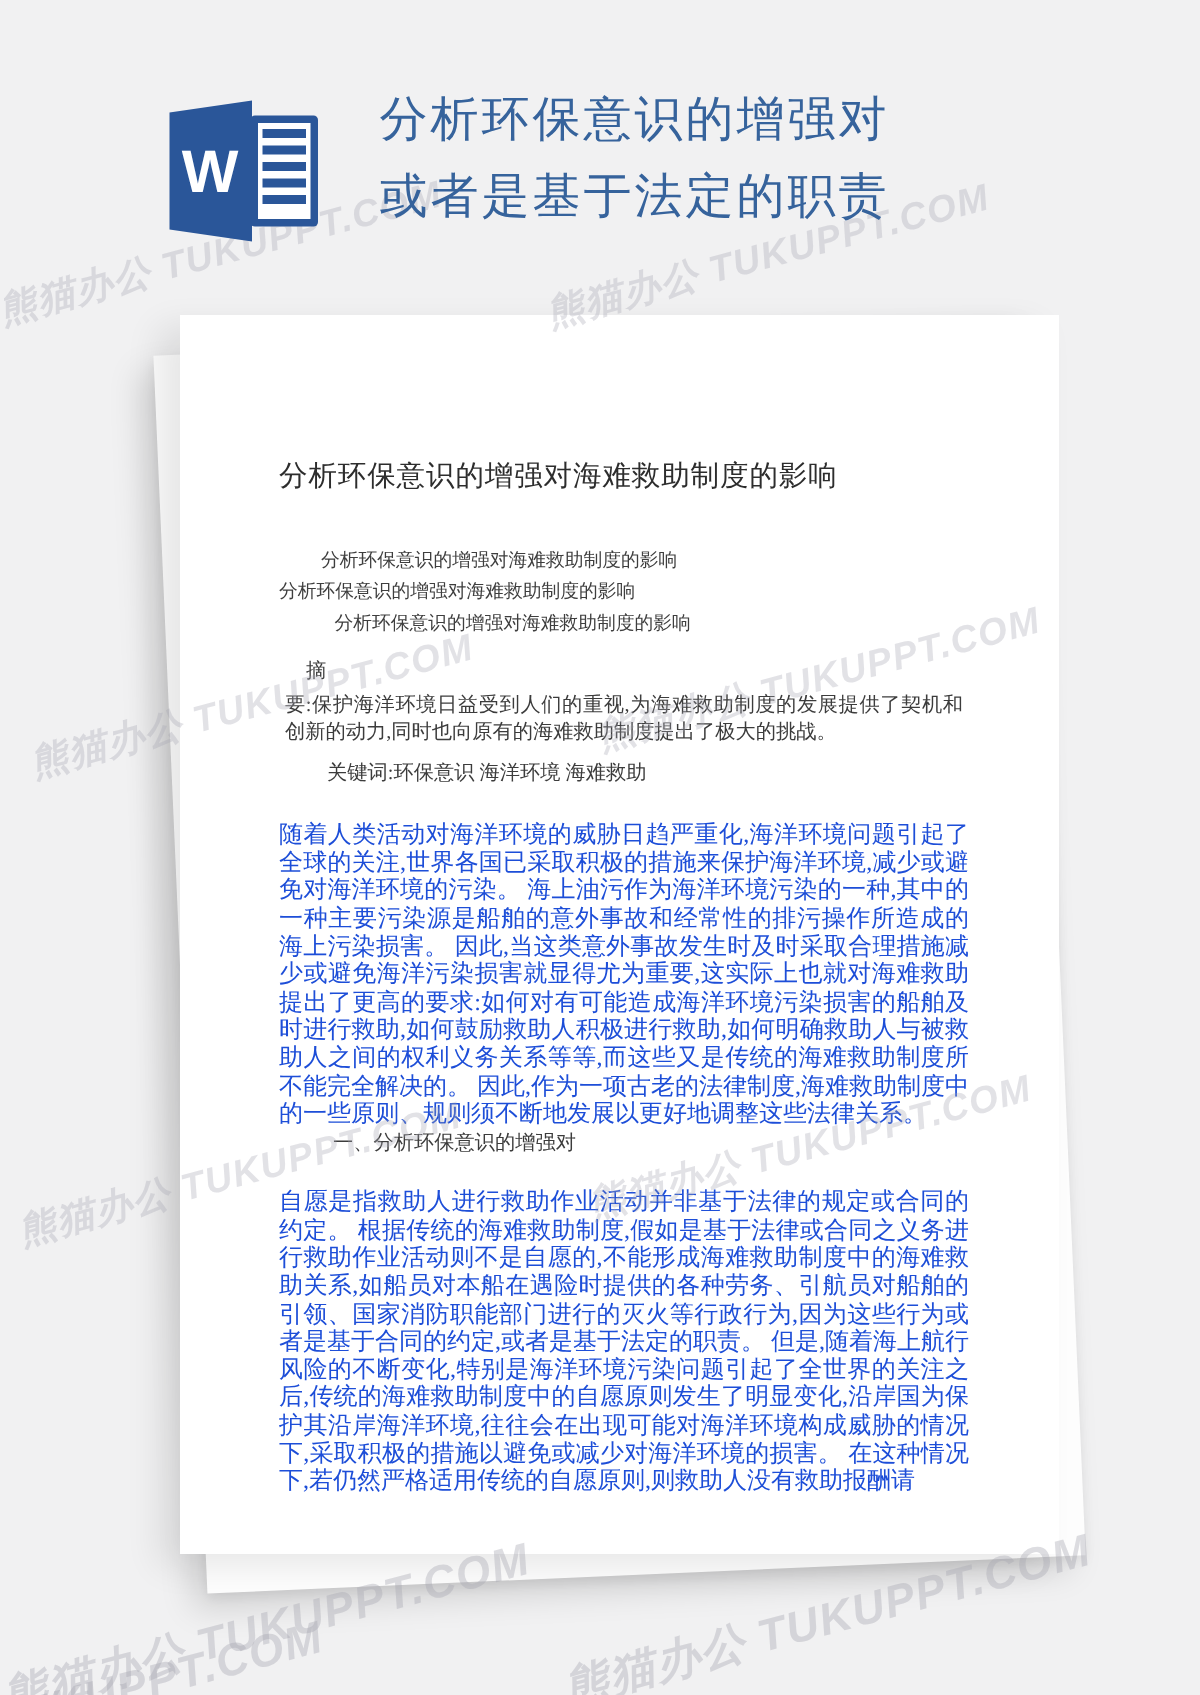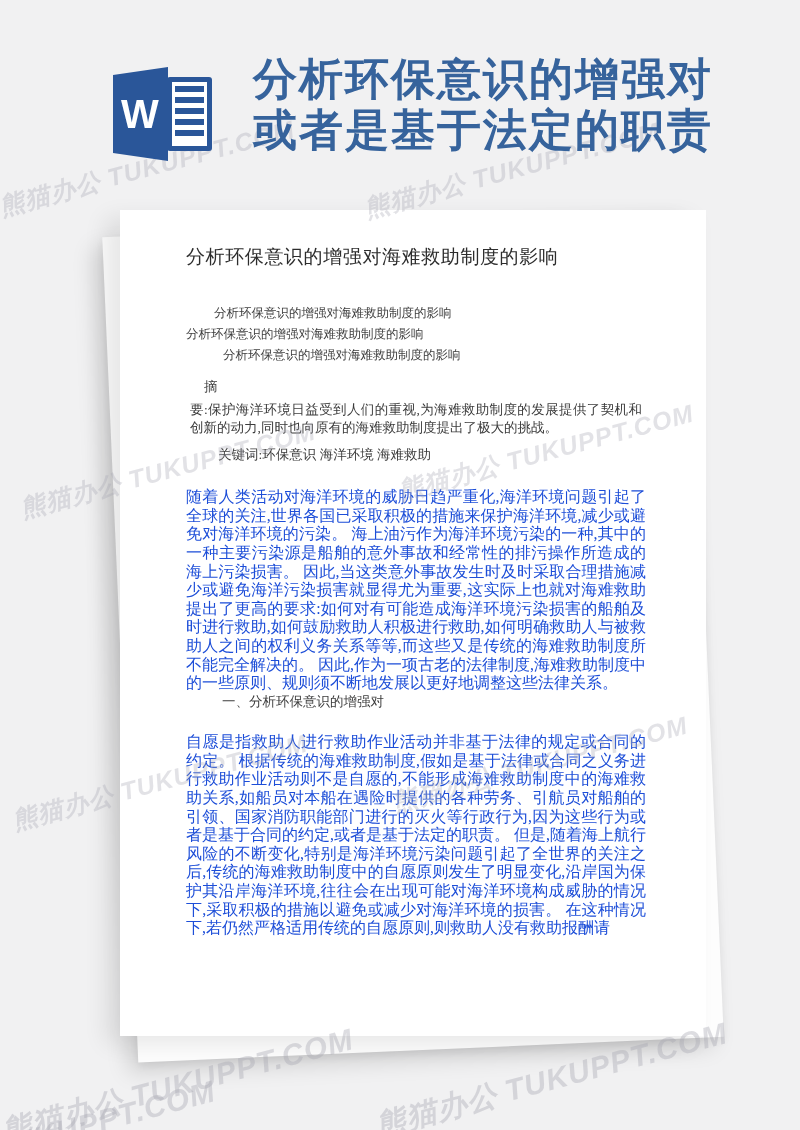--- a/index.html
+++ b/index.html
@@ -9,40 +9,40 @@
     position: relative;
     overflow: hidden;
     font-family: "Liberation Serif", "DejaVu Serif", serif;
   }
 
   
   .header { position: absolute; left: 0; top: 0; width: 800px; height: 210px; z-index: 10; }
   .word-icon { position: absolute; left: 112px; top: 66px; width: 102px; height: 96px; }
   .header-title {
     position: absolute; left: 253px; top: 54px;
-    font-size: 44px; line-height: 51px; font-weight: 700;
+    font-size: 32px; line-height: 51px; font-weight: 400;
     letter-spacing: 2px; color: #36639c; white-space: nowrap;
   }
 
   
   .back-page {
     position: absolute; left: 120px; top: 210px;
     width: 586px; height: 826px; background: #fdfdfd;
     transform: translateY(14px) rotate(-2.5deg);
     box-shadow: -10px 10px 22px rgba(0,0,0,0.13), 0 4px 8px rgba(0,0,0,0.06);
     z-index: 1;
   }
   .front-page {
     position: absolute; left: 120px; top: 210px;
     width: 586px; height: 826px; background: #ffffff;
     box-shadow: -14px 8px 22px rgba(0,0,0,0.09);
     z-index: 2;
   }
   .page-inner {
-    padding: 34px 60px 0 66px;
+    padding: 94px 60px 0 66px;
     color: #3c3c3c;
   }
 
   
   .doc-title {
     font-size: 19px; font-weight: 400; color: #2d2d2d;
     letter-spacing: 0.6px; margin: 0 0 33px 0; white-space: nowrap;
   }
   .sub-line { font-size: 12.5px; line-height: 21px; color: #3e3e3e; white-space: nowrap; }
   .sub-ind1 { padding-left: 28px; }

